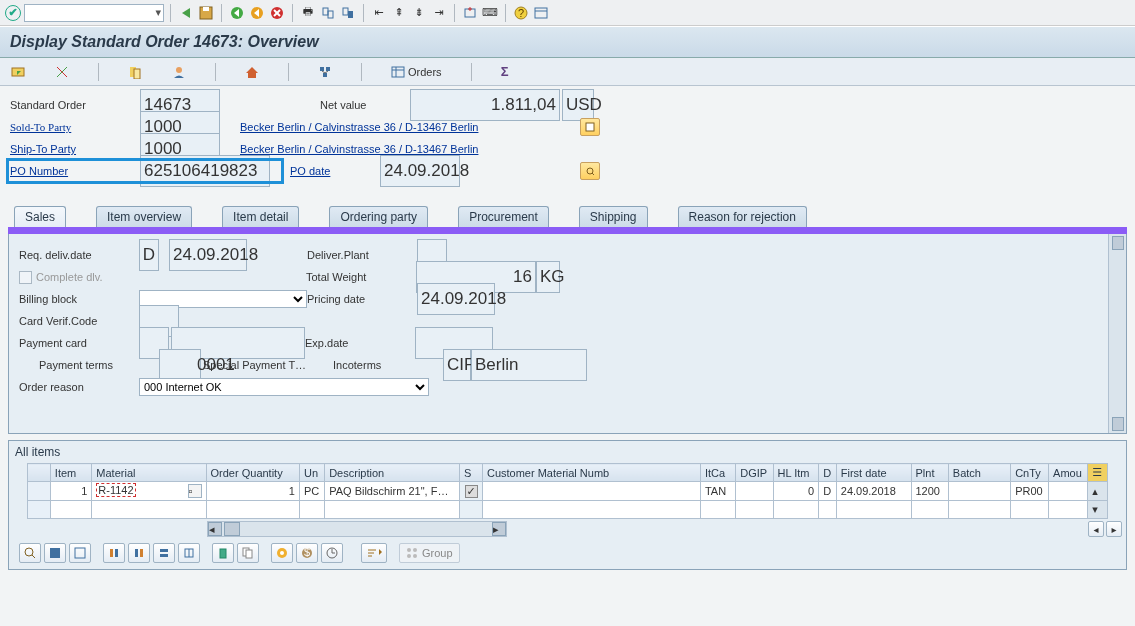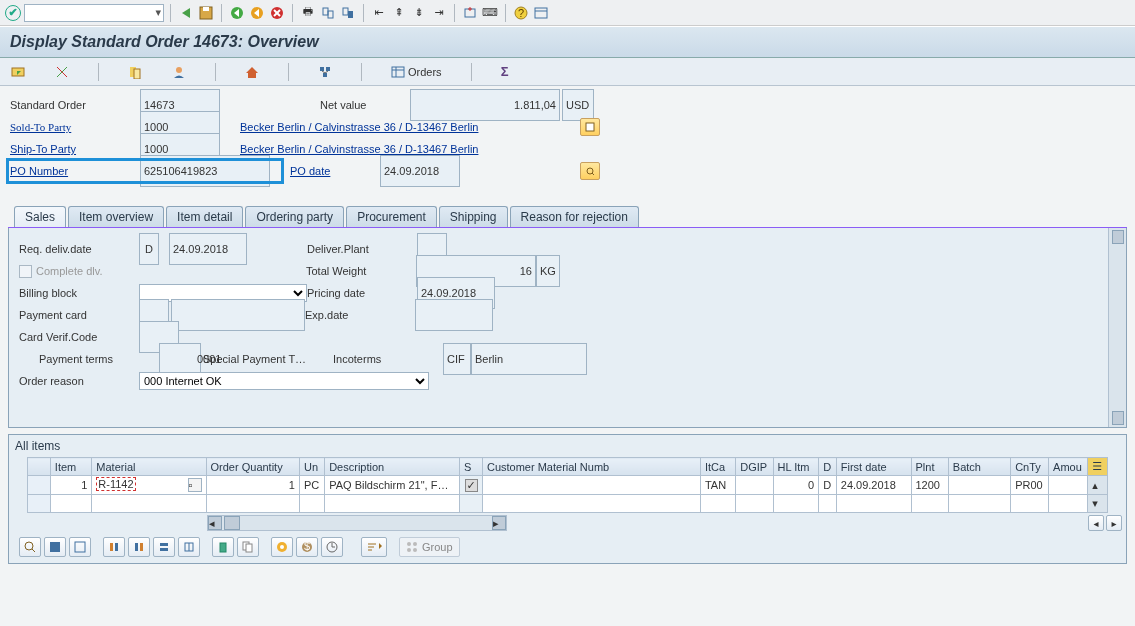--- a/index.html
+++ b/index.html
@@ -13,28 +13,28 @@
 
 .title-bar { background: linear-gradient(#dbe7f0,#cadae8); border-bottom: 1px solid #8aa; padding: 6px 10px; border-top: 1px solid #fff; }
 .title-bar h1 { margin: 0; font-size: 16px; font-style: italic; font-weight: bold; color: #2a3a4a; }
 .app-toolbar { height: 28px; background: #e8eef4; border-bottom: 1px solid #b8c4d0; display: flex; align-items: center; padding: 0 6px; gap: 20px; }
 .app-toolbar .btn { height: 20px; padding: 0 4px; display: flex; align-items: center; gap: 3px; cursor: pointer; border: 1px solid transparent; border-radius: 2px;}
 .app-toolbar .btn span.lbl { color: #333; }
 
 .header-form { padding: 8px 10px 4px 10px; }
 .frow { display: flex; align-items: center; height: 22px; }
 .flabel { color: #333; }
-.finput { height: 32px; border: 1px solid #9fb3c4; background: #e8f0f6; padding: 0 3px; display: flex; align-items: center; font-size: 11px; }
+.finput { height: 32px; border: 1px solid #9fb3c4; background: #e8f0f6; padding: 0 3px; display: flex; align-items: center; font-size: 17px; }
 .finput.readonly { background: #e8f0f6; }
 .link { color: #003399; text-decoration: underline; }
 .icon-btn { width: 20px; height: 18px; border: 1px solid #c8a060; background: linear-gradient(#ffe8a0,#ffd060); border-radius: 2px; display:flex; align-items:center; justify-content:center; cursor:pointer;}
 .highlight-box { border: 3px solid #1e90d8; padding: 0; background: transparent; position:absolute;}
 
 .tabs-wrap { margin: 20px 8px 0 8px; }
-.tab-strip { display: flex; border-bottom: 1px solid #8b5cf6; padding-left: 6px;}
+.tab-strip { display: flex; border-bottom: 7px solid #8b5cf6; padding-left: 6px; gap: 28px;}
 .tab { border: 1px solid #8aa3b8; border-bottom: none; background: linear-gradient(#e0eaf4,#cddce8); padding: 3px 10px; margin-right: 2px; border-radius: 3px 3px 0 0; cursor: pointer; font-size: 12px; color: #2a3a4a;}
 .tab.active { background: linear-gradient(#f4f8fc,#e6eef6); font-weight: normal; }
 .tab-panel { border: 1px solid #8aa3b8; border-top: none; background: #e6eef4; padding: 10px; position: relative; }
 .scroll-pad { position:absolute; right:0; top:0; bottom:0; width:18px; background:#dae4ec; border-left:1px solid #b0c0d0;}
 .scroll-thumb { position:absolute; right:2px; top:2px; width:12px; height:14px; background:#c0ccd8; border:1px solid #8aa3b8;}
 
 .panel-row { display:flex; align-items:center; height:22px;}
 .chk { width:13px; height:13px; border:1px solid #aab8c4; background:#f0f4f8; margin-right:4px;}
 select.sap { height:18px; border:1px solid #9fb3c4; background:#fff; font-size:11px;}
 
@@ -269,29 +269,29 @@
       <div class="finput readonly" style="width:120px; justify-content:flex-end;">16</div>
       <div class="finput readonly" style="width:24px;">KG</div>
     </div>
     <div class="panel-row">
       <div class="flabel" style="width:120px;">Billing block</div>
       <select class="sap" style="width:168px;"><option></option></select>
       <div class="flabel" style="width:110px;">Pricing date</div>
       <div class="finput readonly" style="width:78px;">24.09.2018</div>
     </div>
     <div class="panel-row">
+      <div class="flabel" style="width:120px;">Card Verif.Code</div>
+      <div class="finput readonly" style="width:40px;"></div>
+    </div>
+    <div class="panel-row">
       <div class="flabel" style="width:120px;">Payment card</div>
       <div class="finput readonly" style="width:30px;"></div>
       <div class="finput readonly" style="width:134px; margin-left:2px;"></div>
       <div class="flabel" style="width:110px;">Exp.date</div>
       <div class="finput readonly" style="width:78px;"></div>
-    </div>
-    <div class="panel-row">
-      <div class="flabel" style="width:120px;">Card Verif.Code</div>
-      <div class="finput readonly" style="width:40px;"></div>
     </div>
     <div class="panel-row">
       <div class="flabel" style="width:120px;margin-left:20px;">Payment terms</div>
       <div class="finput readonly" style="width:34px;padding-left:37px;">0001</div>
       <div class="flabel" style="width:130px; margin-left:2px;">Special Payment T…</div>
       <div class="flabel" style="width:110px;">Incoterms</div>
       <div class="finput readonly" style="width:28px;">CIF</div>
       <div class="finput readonly" style="width:116px;">Berlin</div>
     </div>
     <div class="panel-row">

